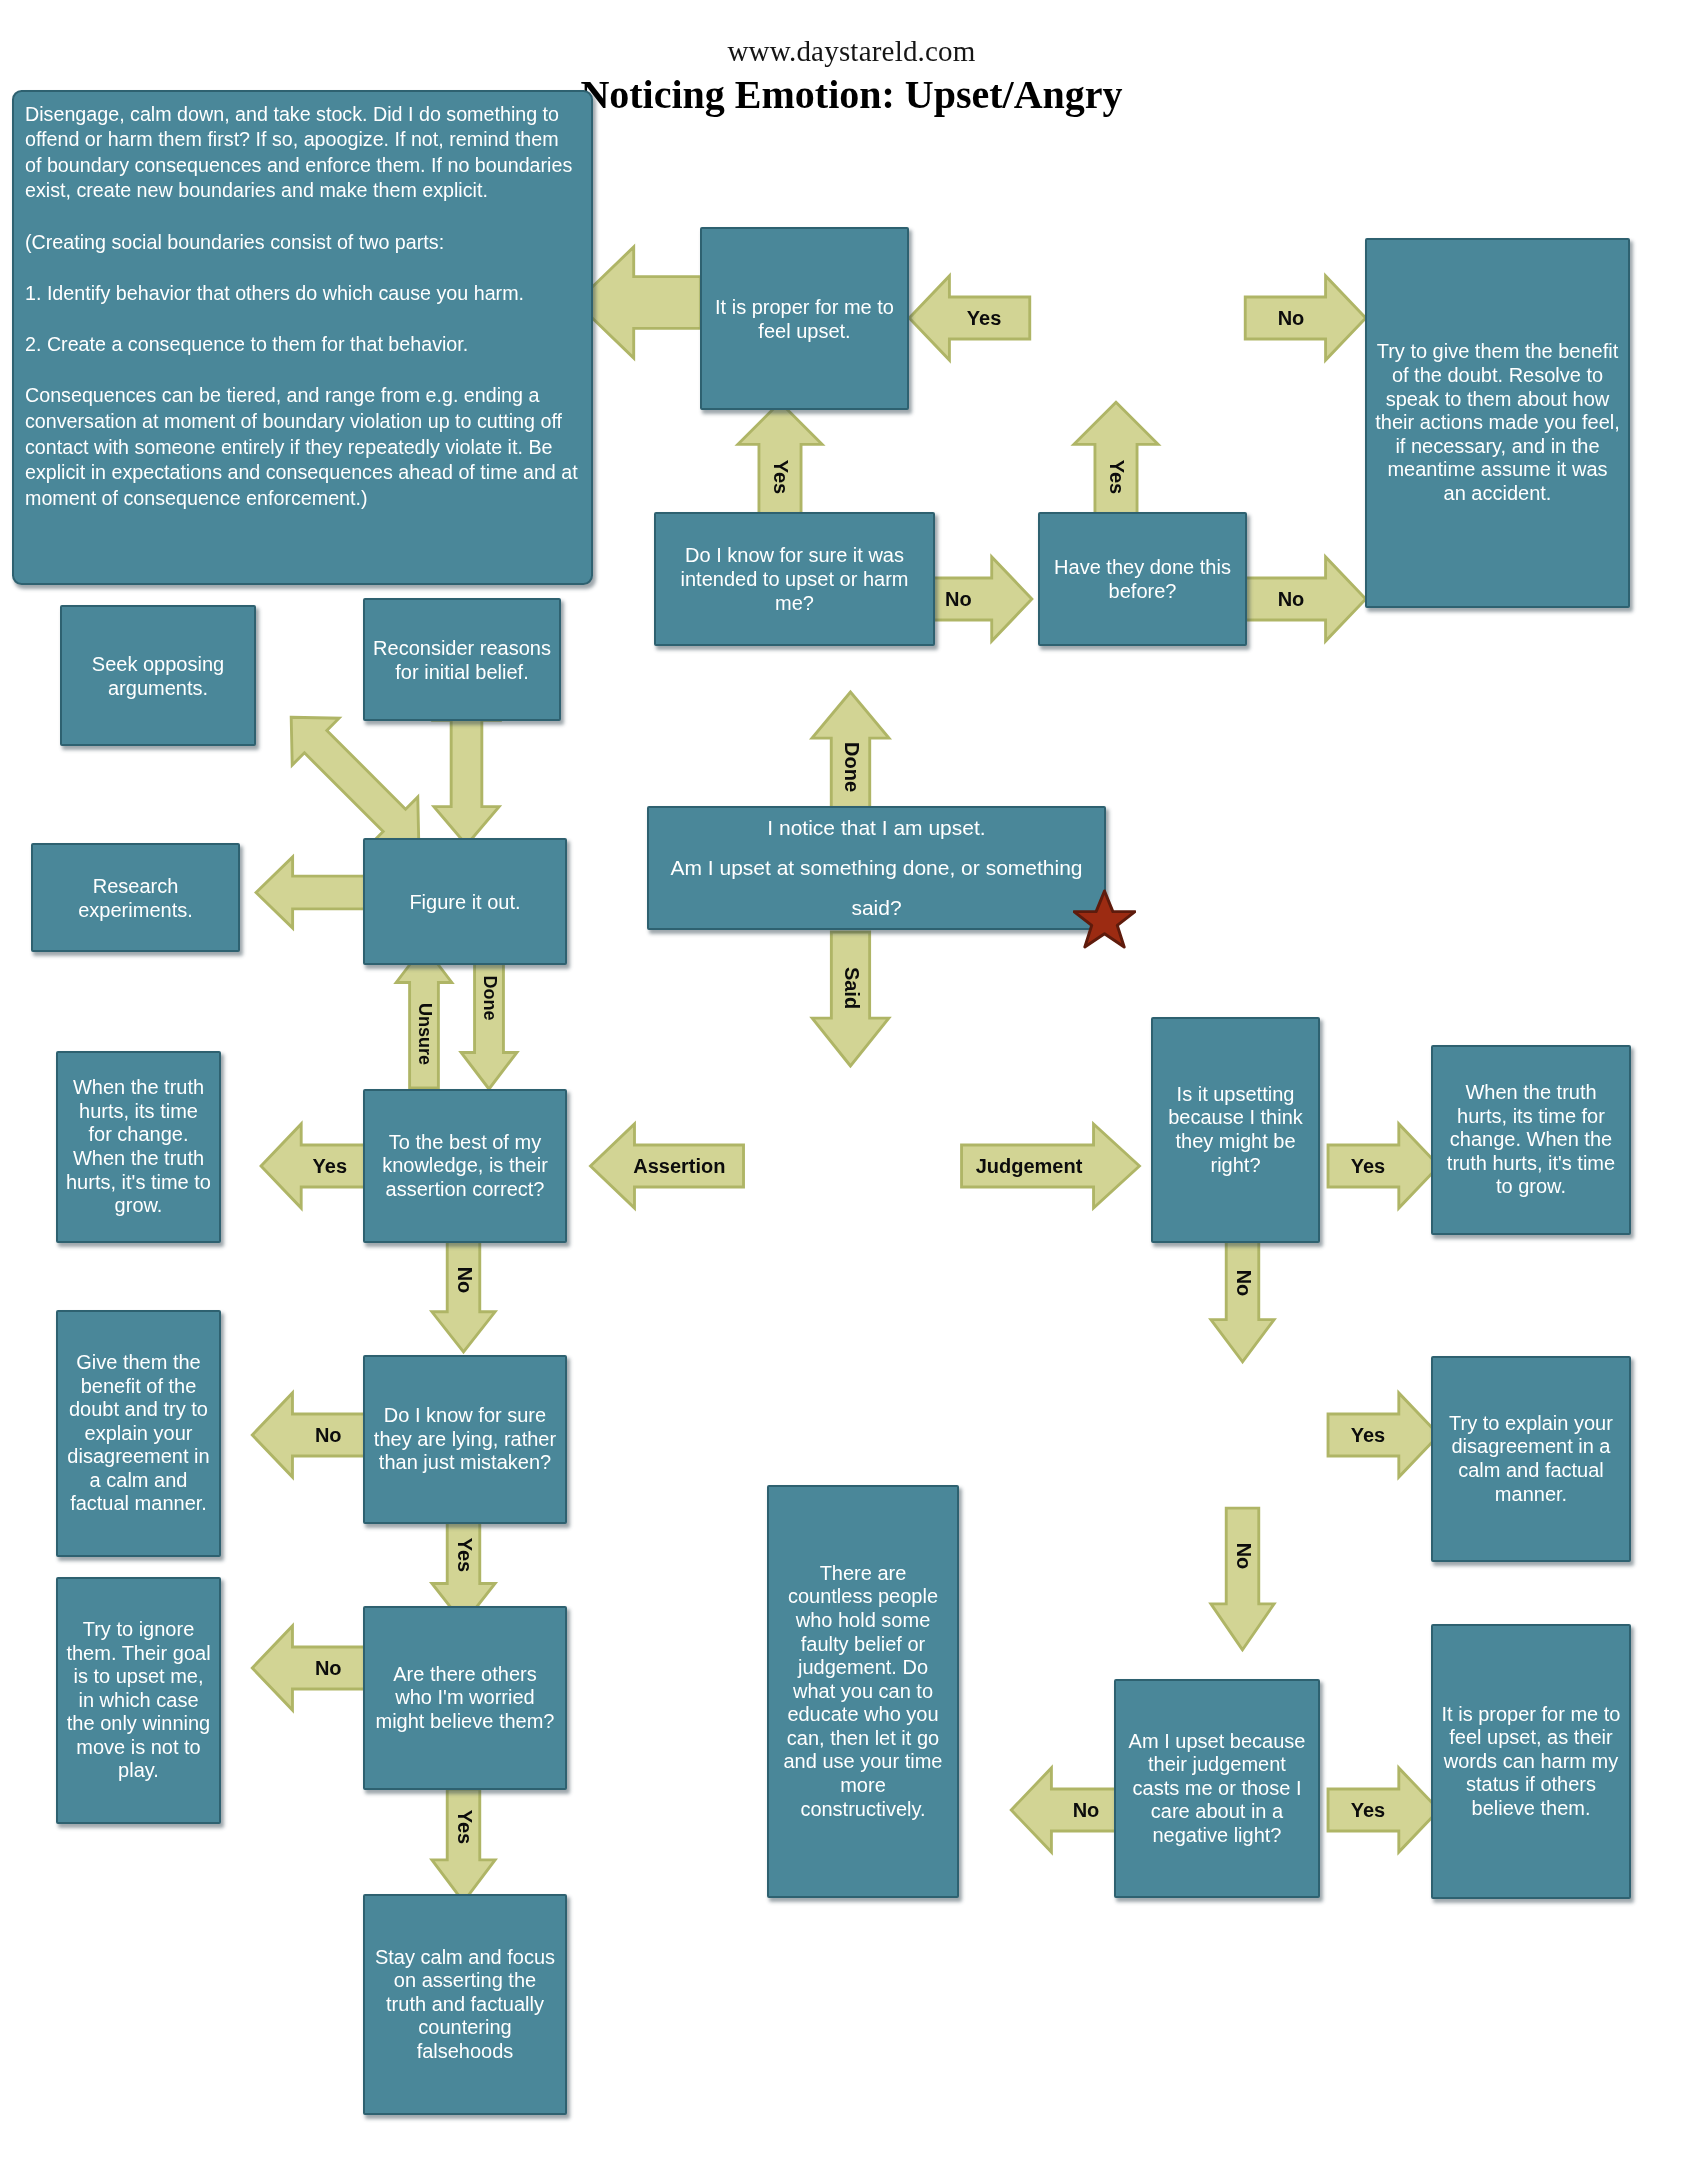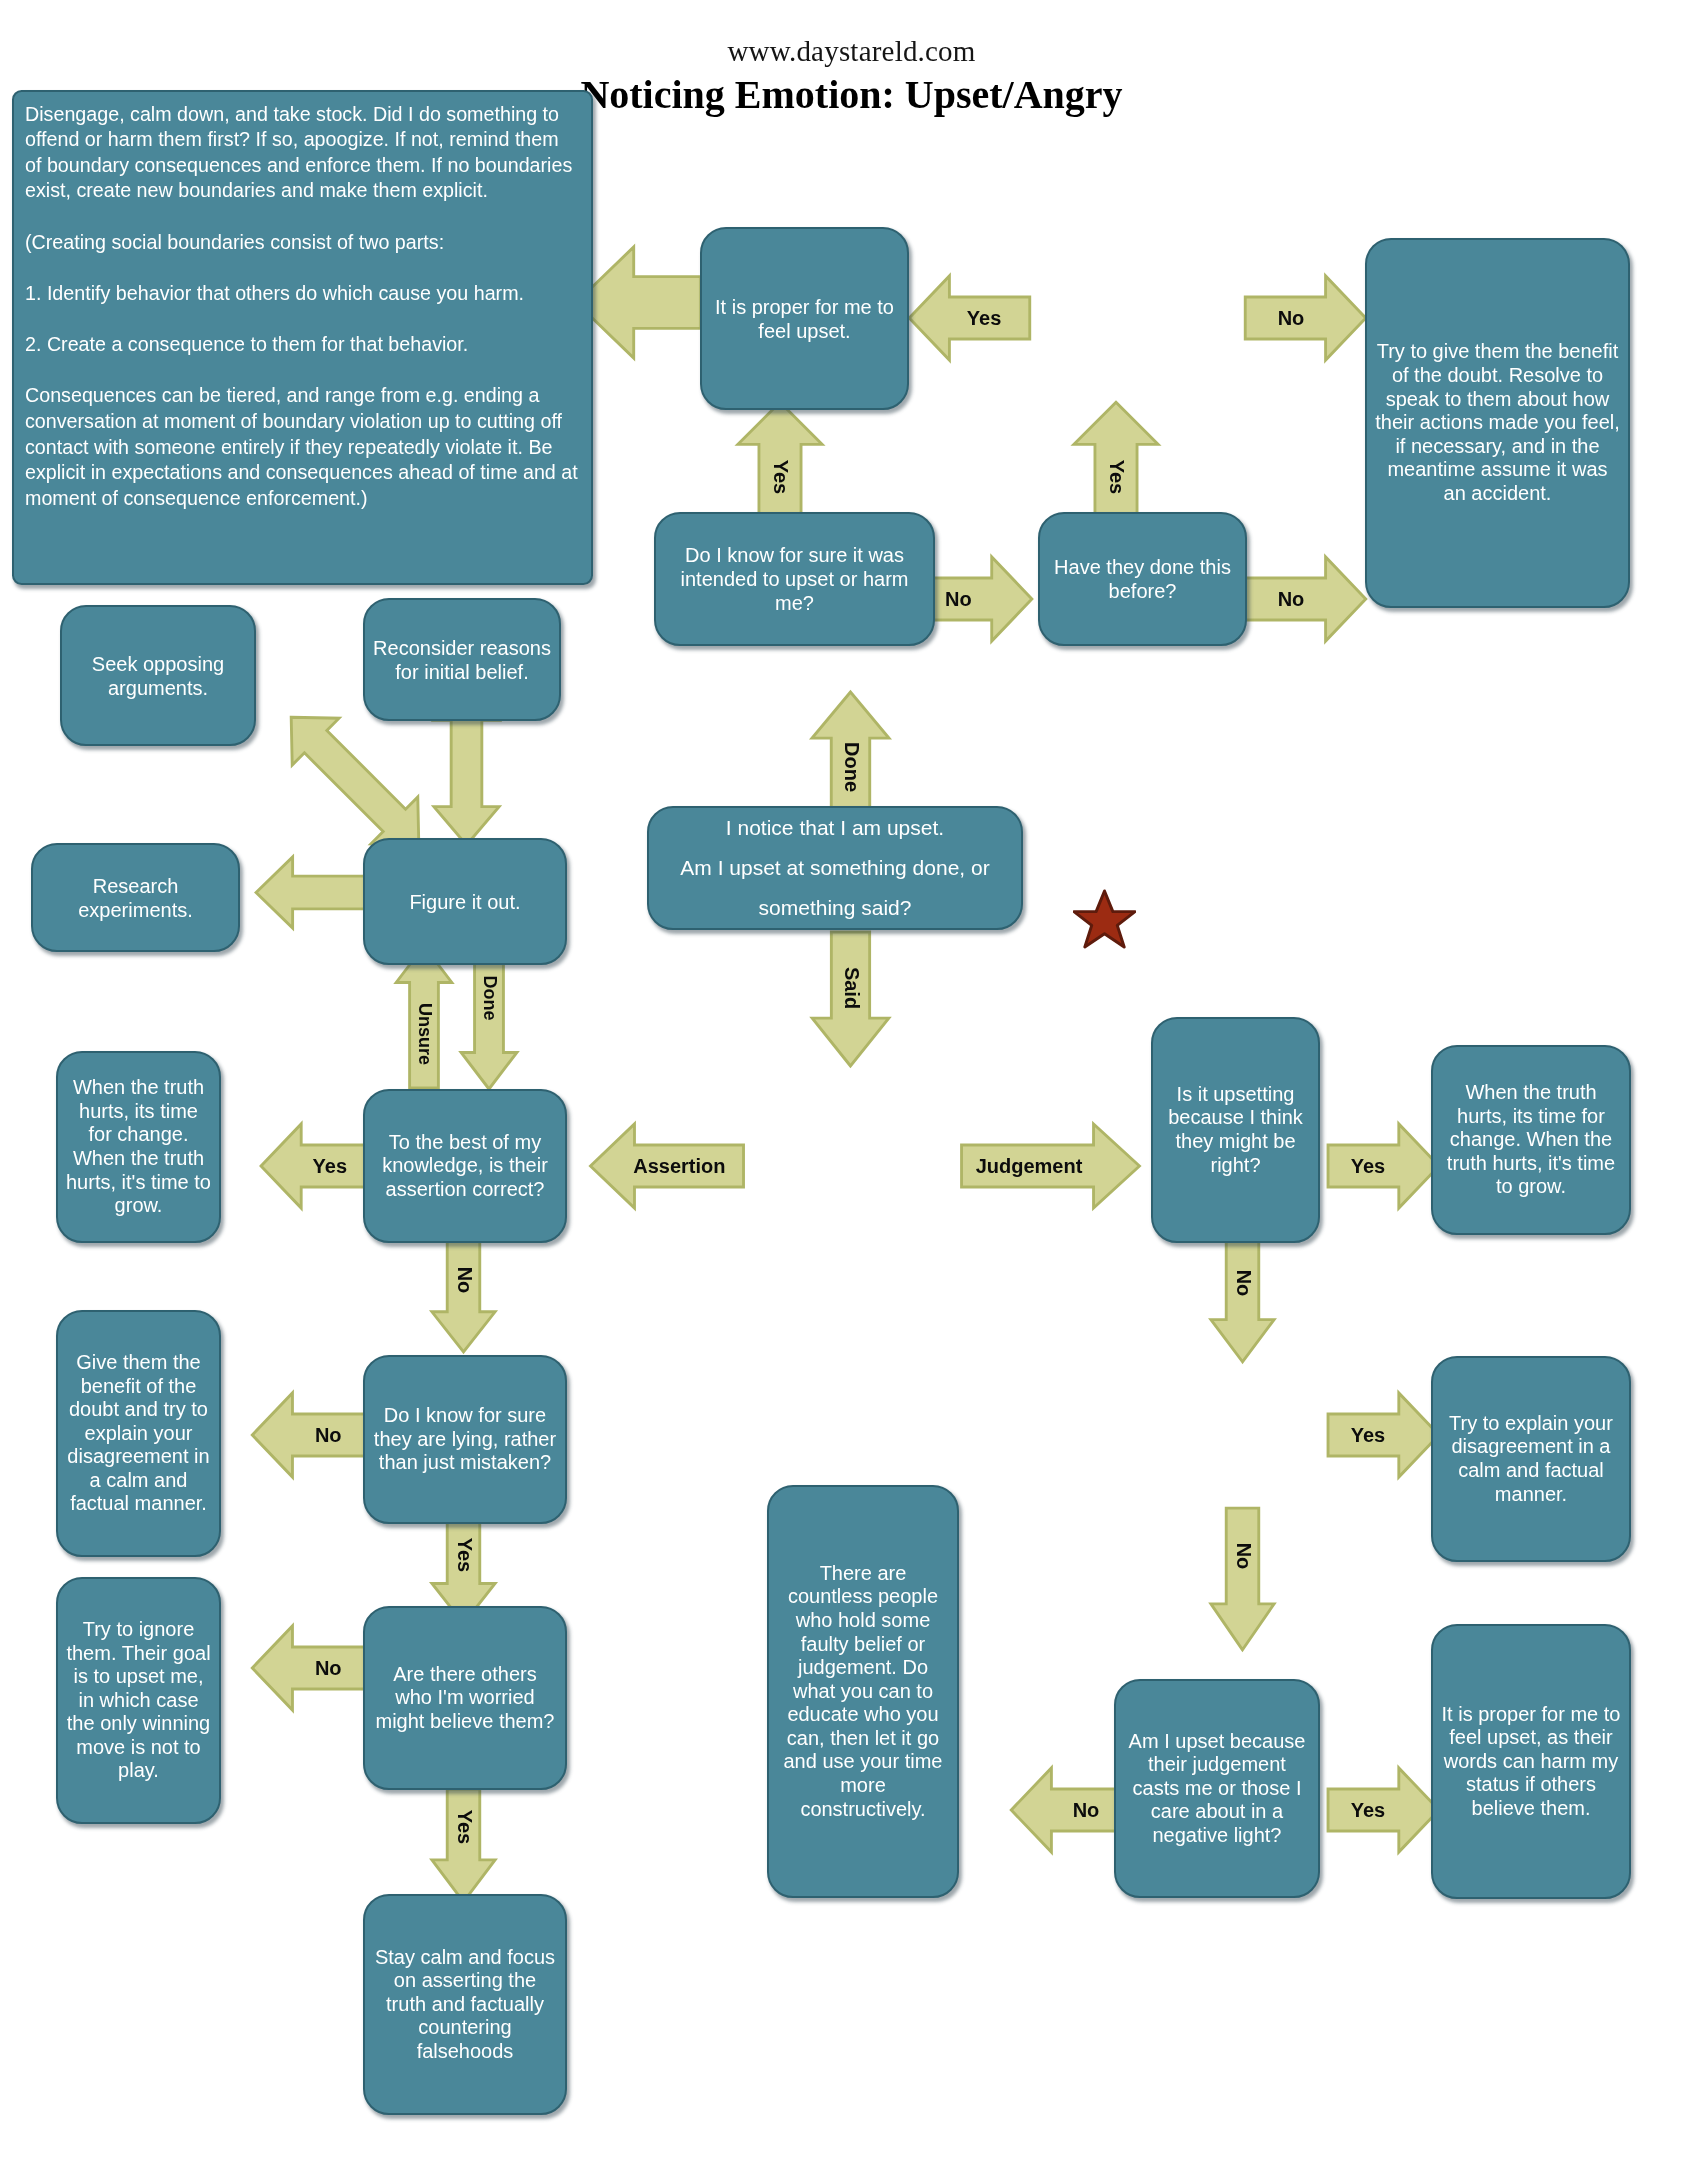--- a/index.html
+++ b/index.html
@@ -34,21 +34,21 @@
     font-weight:700;
     color:#000000;
   }
 
   
   .node{
     position:absolute;
     box-sizing:border-box;
     background:#4A8799;
     border:2.9px solid #2E6170;
-    border-radius:26px;
+    border-radius:2px;
     color:#ffffff;
     display:flex;
     align-items:center;
     justify-content:center;
     text-align:center;
     padding:5.8px 7.7px;
     line-height:1.20;
     font-size:20px;
     font-weight:400;
     box-shadow:2.9px 3.8px 3.8px rgba(40,60,70,.45);
@@ -316,21 +316,21 @@
   <div class="node" style="left:1038px; top:512px; width:209px; height:134px;text-align:center;">Have they done this before?</div>
 
   <div class="node" style="left:60px; top:605px; width:196px; height:141px;">Seek opposing arguments.</div>
 
   <div class="node" style="left:363px; top:598px; width:198px; height:123px;">Reconsider reasons for initial belief.</div>
 
   <div class="node" style="left:31px; top:843px; width:209px; height:109px;">Research experiments.</div>
 
   <div class="node" style="left:363px; top:838px; width:204px; height:127px;">Figure it out.</div>
 
-  <div class="node wide-center" style="left:647px; top:806px; width:376px; height:124px;">I notice that I am upset.
+  <div class="node wide-center" style="left:647px; top:806px; width:459px; height:124px;">I notice that I am upset.
 Am I upset at something done, or something said?</div>
 
   <div class="node tight" style="left:56px; top:1051px; width:165px; height:192px;">When the truth hurts, its time for change. When the truth hurts, it's time to grow.</div>
 
   <div class="node tight" style="left:363px; top:1089px; width:204px; height:154px;">To the best of my knowledge, is their assertion correct?</div>
 
 
   <div class="node tight" style="left:1151px; top:1017px; width:169px; height:226px;">Is it upsetting because I think they might be right?</div>
 
   <div class="node tight" style="left:1431px; top:1045px; width:200px; height:190px;">When the truth hurts, its time for change. When the truth hurts, it's time to grow.</div>

